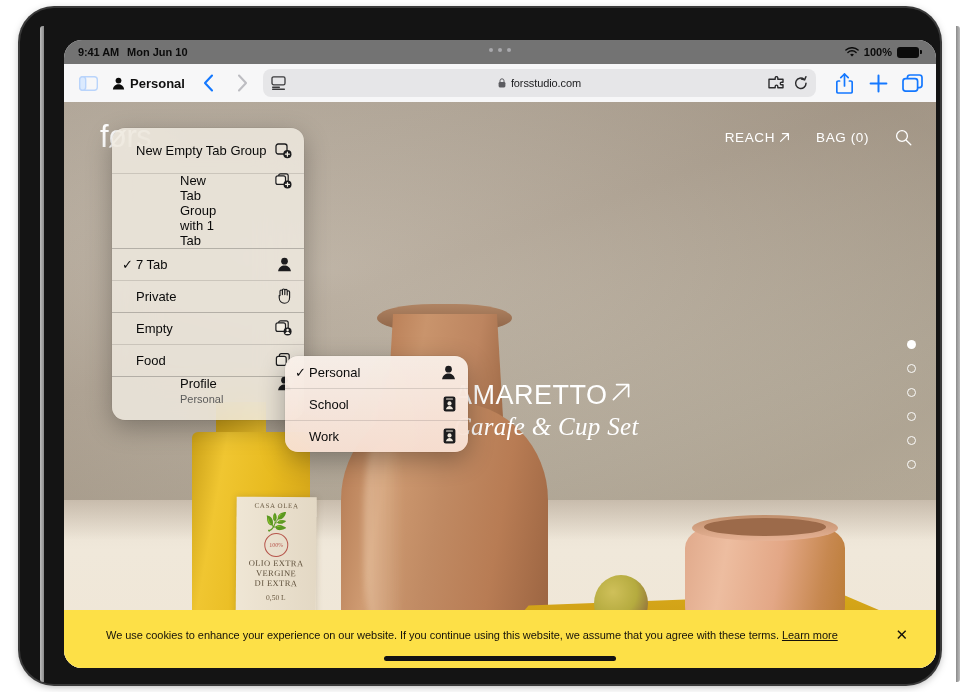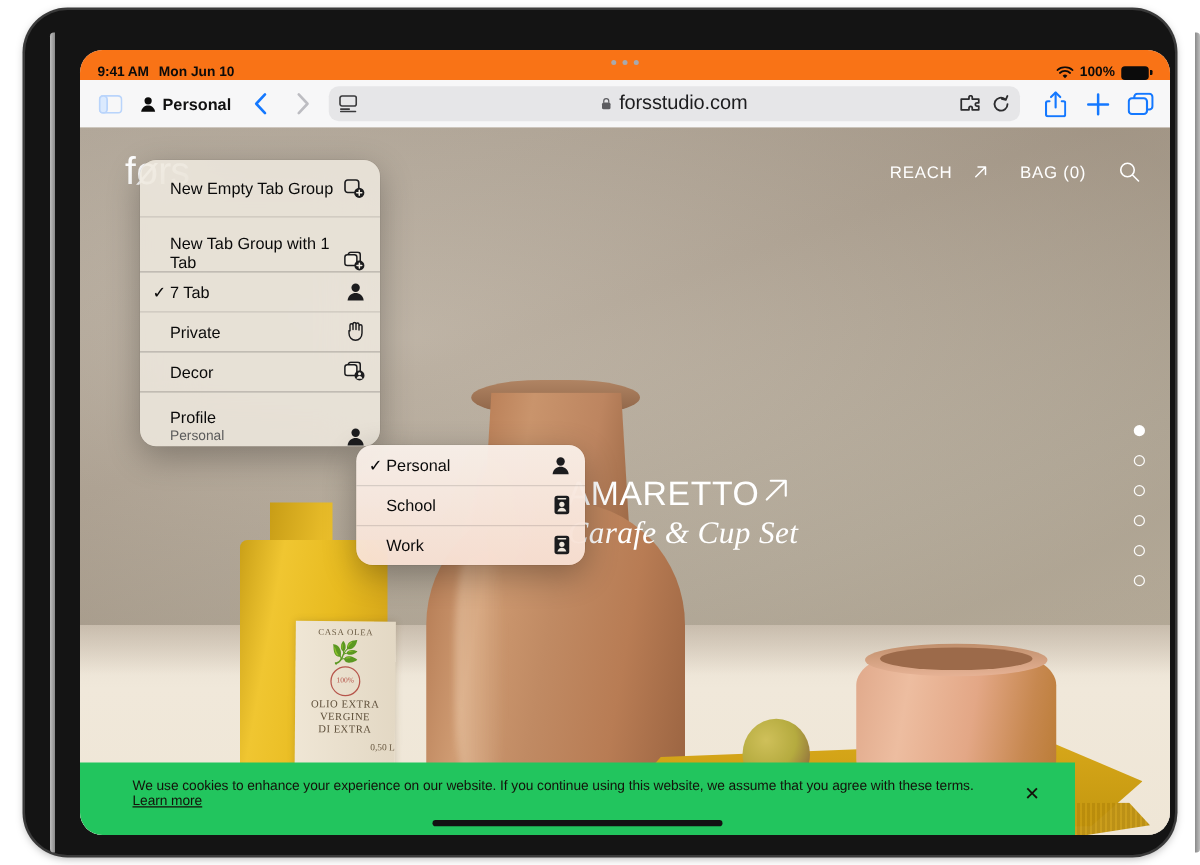--- a/index.html
+++ b/index.html
@@ -60,22 +60,22 @@
     overflow: hidden;
     background: #f2f2f4;
   }
 
   
   #statusbar {
     position: absolute;
     left: 0; top: 0;
     width: 872px; height: 24px;
     display: flex;
-    align-items: flex-end;
-    background: #f97316;
+    align-items: center;
+    background: #737373;
     font-size: 11px;
     font-weight: bold;
     color: #0b0b0b;
     padding: 0 14px;
     box-sizing: border-box;
   }
   #statusbar .time { margin-right: 8px; letter-spacing: -0.1px; }
   #statusbar .date { font-weight: bold; }
   #statusbar .spacer { flex: 1; }
   #multitask-dots {
@@ -128,21 +128,21 @@
     display: flex;
     align-items: center;
     padding: 0 8px;
     box-sizing: border-box;
     position: relative;
   }
   #url-text {
     position: absolute;
     left: 0; right: 0;
     text-align: center;
-    font-size: 16px;
+    font-size: 11px;
     color: #1c1c1e;
     letter-spacing: -0.1px;
   }
   #url-text .lock { margin-right: 2px; }
   .url-left { display: flex; align-items: center; z-index: 2; }
   .url-right { margin-left: auto; display: flex; align-items: center; gap: 10px; z-index: 2; }
 
   
   #content {
     position: absolute;
@@ -215,21 +215,21 @@
     text-align:center;
     box-shadow: 0 0 6px rgba(100,80,40,0.25);
   }
   .bottle-label .l1{font-size:7px;letter-spacing:.6px;margin-top:5px;}
   .bottle-label .sprig{font-size:18px;color:#7b6a4c;line-height:1;margin:3px 0 1px;}
   .bottle-label .stamp{
     display:inline-block;width:22px;height:22px;border:1px solid #b6554b;border-radius:50%;
     color:#b6554b;font-size:6px;line-height:22px;margin:1px 0;
   }
   .bottle-label .l2{font-size:8.5px;line-height:10px;letter-spacing:.4px;color:#5e4f3a;}
-  .bottle-label .l3{font-size:7.5px;margin-top:5px;color:#6a5a42;text-align:right;}
+  .bottle-label .l3{font-size:7.5px;margin-top:5px;color:#6a5a42;}
   
   .napkin{
     position:absolute; left:440px; top:487px; width:410px; height:75px;
     background: linear-gradient(to bottom,#d8a81a,#c2960f);
     clip-path: polygon(6% 22%, 82% 6%, 100% 48%, 90% 96%, 10% 100%, 0 60%);
   }
   .napkin-fringe{
     position:absolute; left:436px; top:540px; width:420px; height:26px;
     background: repeating-linear-gradient(90deg,#c99a12 0 2px, #b98c0c 2px 4px);
     clip-path: polygon(4% 10%, 96% 0, 100% 70%, 88% 100%, 10% 96%, 0 50%);
@@ -283,21 +283,21 @@
     letter-spacing: -0.5px;
     font-weight: 400;
   }
   #site-nav {
     margin-left: auto;
     display: flex; align-items: center; gap: 26px;
     color: #ffffff;
     font-size: 13.5px;
     letter-spacing: 0.6px;
   }
-  #site-nav .navlink { display: flex; align-items: center; gap: 17px; }
+  #site-nav .navlink { display: flex; align-items: center; gap: 4px; }
 
   
   #hero {
     position: absolute;
     left: 390px; top: 278px;
     color: #fff;
   }
   #hero-title {
     font-size: 27px;
     letter-spacing: 0.5px;
@@ -323,22 +323,22 @@
     border-radius: 50%;
     border: 1px solid rgba(255,255,255,0.95);
     box-sizing: border-box;
   }
   #pager .dot.active { background: #ffffff; }
 
   
   #cookie {
     position: absolute;
     left: 0; bottom: 0;
-    width: 796px; height: 58px;
-    background: #22c55e;
+    width: 872px; height: 58px;
+    background: #fde047;
     display: flex;
     align-items: center;
     padding: 0 28px 0 42px;
     box-sizing: border-box;
   }
   #cookie-text {
     font-size: 11px;
     color: #14110a;
     letter-spacing: -0.05px;
     flex: 1;
@@ -383,21 +383,21 @@
     content: "";
     position: absolute; left: 0; right: 0; top: 0;
     height: 0.5px; background: rgba(0,0,0,0.12);
   }
   .mrow.sep-strong::before { background: rgba(0,0,0,0.22); height: 1px; }
   .mrow .check { width: 14px; font-size: 13px; flex: none; }
   .mrow .mlabel { flex: 1; line-height: 15px; }
   .mrow .micon { flex: none; margin-left: 8px; display:flex; align-items:center; }
   .mrow .sublabel { font-size: 11px; color: #5b5b5b; margin-top: 1px; }
   .mrow.tall { min-height: 45px; }
-  .mrow.two-line { min-height: 44px; align-items: flex-end; }
+  .mrow.two-line { min-height: 44px; align-items: flex-start; gap: 44px; }
 
   
   #profile-submenu {
     position: absolute;
     left: 221px; top: 316px;
     width: 183px;
     border-radius: 13px;
     overflow: hidden;
     background: linear-gradient(to bottom, rgba(250,242,236,0.93), rgba(249,226,214,0.93));
     backdrop-filter: blur(22px);
@@ -660,32 +660,42 @@
         <span class="mlabel">Private</span>
         <span class="micon">
           <svg width="15" height="16" viewBox="0 0 15 16">
             <path d="M3 7.6 V3.2 a1.2 1.2 0 0 1 2.4 0 V6.6 M5.4 6.6 V2.2 a1.2 1.2 0 0 1 2.4 0 V6.6 M7.8 6.6 V2.6 a1.2 1.2 0 0 1 2.4 0 V7 M10.2 7 V4 a1.2 1.2 0 0 1 2.4 0 v5.4 c0 3.4 -2.2 5.8 -5.2 5.8 S2.2 12.8 2.2 9.6 V7.6 a1.1 1.1 0 0 1 0.8 0" fill="none" stroke="#1c1c1e" stroke-width="1.15" stroke-linejoin="round" stroke-linecap="round"></path>
           </svg>
         </span>
       </div>
 
       <div class="mrow sep-strong">
         <span class="check"></span>
-        <span class="mlabel">Decor</span>
+        <span class="mlabel">Empty</span>
         <span class="micon">
           <svg width="17" height="16" viewBox="0 0 17 16">
             <rect x="3.6" y="0.8" width="9.6" height="8.6" rx="2" fill="none" stroke="#1c1c1e" stroke-width="1.2"></rect>
             <rect x="0.9" y="2.8" width="9.6" height="8.6" rx="2" fill="#f3eee4" stroke="#1c1c1e" stroke-width="1.2"></rect>
             <circle cx="12.6" cy="11.4" r="4" fill="#1c1c1e"></circle>
             <circle cx="12.6" cy="10" r="1.2" fill="#f3eee4"></circle>
             <path d="M10.2 13.9 c0.5 -1.5 1.5 -2.1 2.4 -2.1 s1.9 0.6 2.4 2.1 Z" fill="#f3eee4"></path>
           </svg>
         </span>
       </div>
 
+      <div class="mrow">
+        <span class="check"></span>
+        <span class="mlabel">Food</span>
+        <span class="micon">
+          <svg width="17" height="16" viewBox="0 0 17 16">
+            <rect x="4.4" y="1.6" width="9.8" height="9" rx="2" fill="none" stroke="#1c1c1e" stroke-width="1.25"></rect>
+            <rect x="1.4" y="4.4" width="9.8" height="9" rx="2" fill="#f3eee4" stroke="#1c1c1e" stroke-width="1.25"></rect>
+          </svg>
+        </span>
+      </div>
 
       <div class="mrow sep-strong two-line">
         <span class="check"></span>
         <span class="mlabel">
           <div>Profile</div>
           <div class="sublabel">Personal</div>
         </span>
         <span class="micon">
           <svg width="15" height="15" viewBox="0 0 13 13">
             <circle cx="6.5" cy="3.6" r="2.9" fill="#1c1c1e"></circle>

